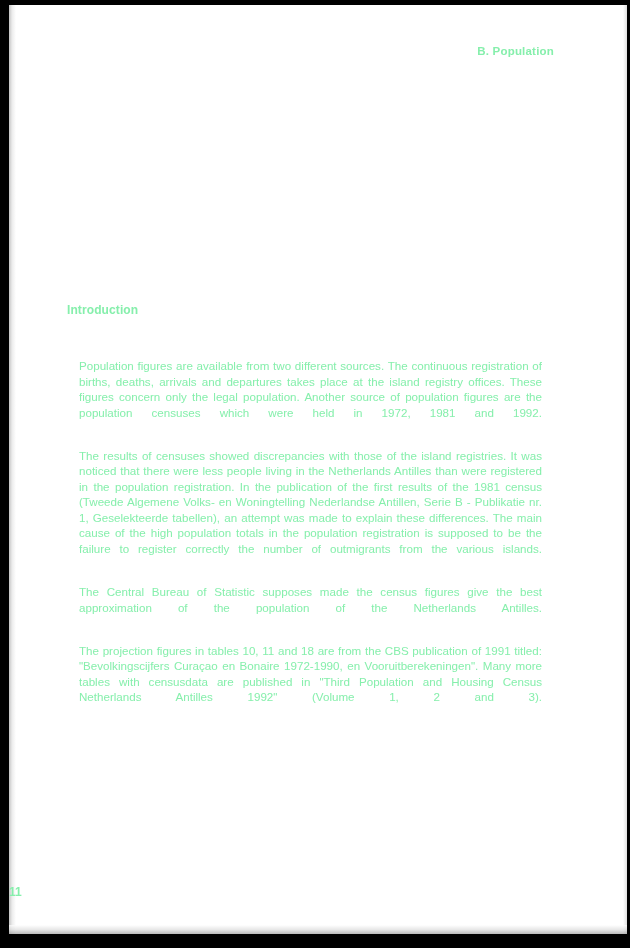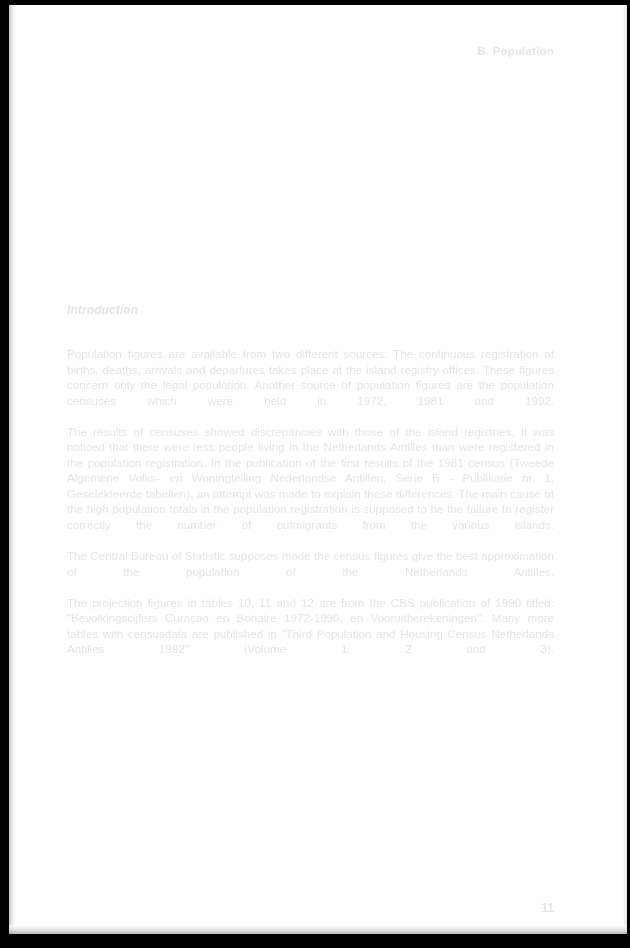--- a/index.html
+++ b/index.html
@@ -59,75 +59,72 @@
     opacity: .6;
   }
 
   
   .page {
     position: absolute;
     left: 9px;
     top: 5px;
     width: 618px;
     height: 829px;
-    color: #e5e5e5;
+    color: #86efac;
   }
 
   .running-header {
     position: absolute;
     left: 0;
     top: 40px;
     width: 545px;
     text-align: right;
     font-size: 11.5px;
     font-weight: bold;
     letter-spacing: .2px;
   }
 
   .section-heading {
     position: absolute;
     left: 58px;
     top: 298px;
     font-size: 12px;
     font-weight: bold;
     letter-spacing: .1px;
-    font-style: italic;
   }
 
   .body-copy {
     position: absolute;
     left: 58px;
     top: 341px;
     width: 487px;
     font-size: 11.6px;
     line-height: 15.55px;
     text-align: justify;
     text-justify: inter-word;
     letter-spacing: 0px;
   }
   .body-copy p {
-    margin: 0;
+    margin: 12px;
     text-align: justify;
   }
   
   .body-copy p:after {
     content: "";
     display: inline-block;
     width: 100%;
   }
 
   .folio {
     position: absolute;
     left: 0;
     top: 880px;
     width: 545px;
-    text-align: right;
     font-size: 12px;
     font-weight: bold;
-    margin-top: 16px;
   }
 </style>
 </head>
 <body>
 
 <div class="scan">
 
   <div class="page-sheet"></div>
   <div class="gutter-shadow"></div>
   <div class="right-edge-shadow"></div>
@@ -136,19 +133,19 @@
   <div class="page">
 
     <div class="running-header">B. Population</div>
 
     <div class="section-heading">Introduction</div>
 
     <div class="body-copy">
       <p>Population figures are available from two different sources. The continuous registration of births, deaths, arrivals and departures takes place at the island registry offices. These figures concern only the legal population. Another source of population figures are the population censuses which were held in 1972, 1981 and 1992.</p>
       <p>The results of censuses showed discrepancies with those of the island registries. It was noticed that there were less people living in the Netherlands Antilles than were registered in the population registration. In the publication of the first results of the 1981 census (Tweede Algemene Volks- en Woningtelling Nederlandse Antillen, Serie B - Publikatie nr. 1, Geselekteerde tabellen), an attempt was made to explain these differences. The main cause of the high population totals in the population registration is supposed to be the failure to register correctly the number of outmigrants from the various islands.</p>
       <p>The Central Bureau of Statistic supposes made the census figures give the best approximation of the population of the Netherlands Antilles.</p>
-      <p>The projection figures in tables 10, 11 and 12 are from the CBS publication of 1990 titled: "Bevolkingscijfers Curaçao en Bonaire 1972-1990, en Vooruitberekeningen". Many more tables with censusdata are published in "Third Population and Housing Census Netherlands Antilles 1992" (Volume 1, 2 and 3).</p>
+      <p>The projection figures in tables 10, 11 and 18 are from the CBS publication of 1991 titled: "Bevolkingscijfers Curaçao en Bonaire 1972-1990, en Vooruitberekeningen". Many more tables with censusdata are published in "Third Population and Housing Census Netherlands Antilles 1992" (Volume 1, 2 and 3).</p>
     </div>
 
     <div class="folio">11</div>
 
   </div>
 </div>
 
 </body></html>

